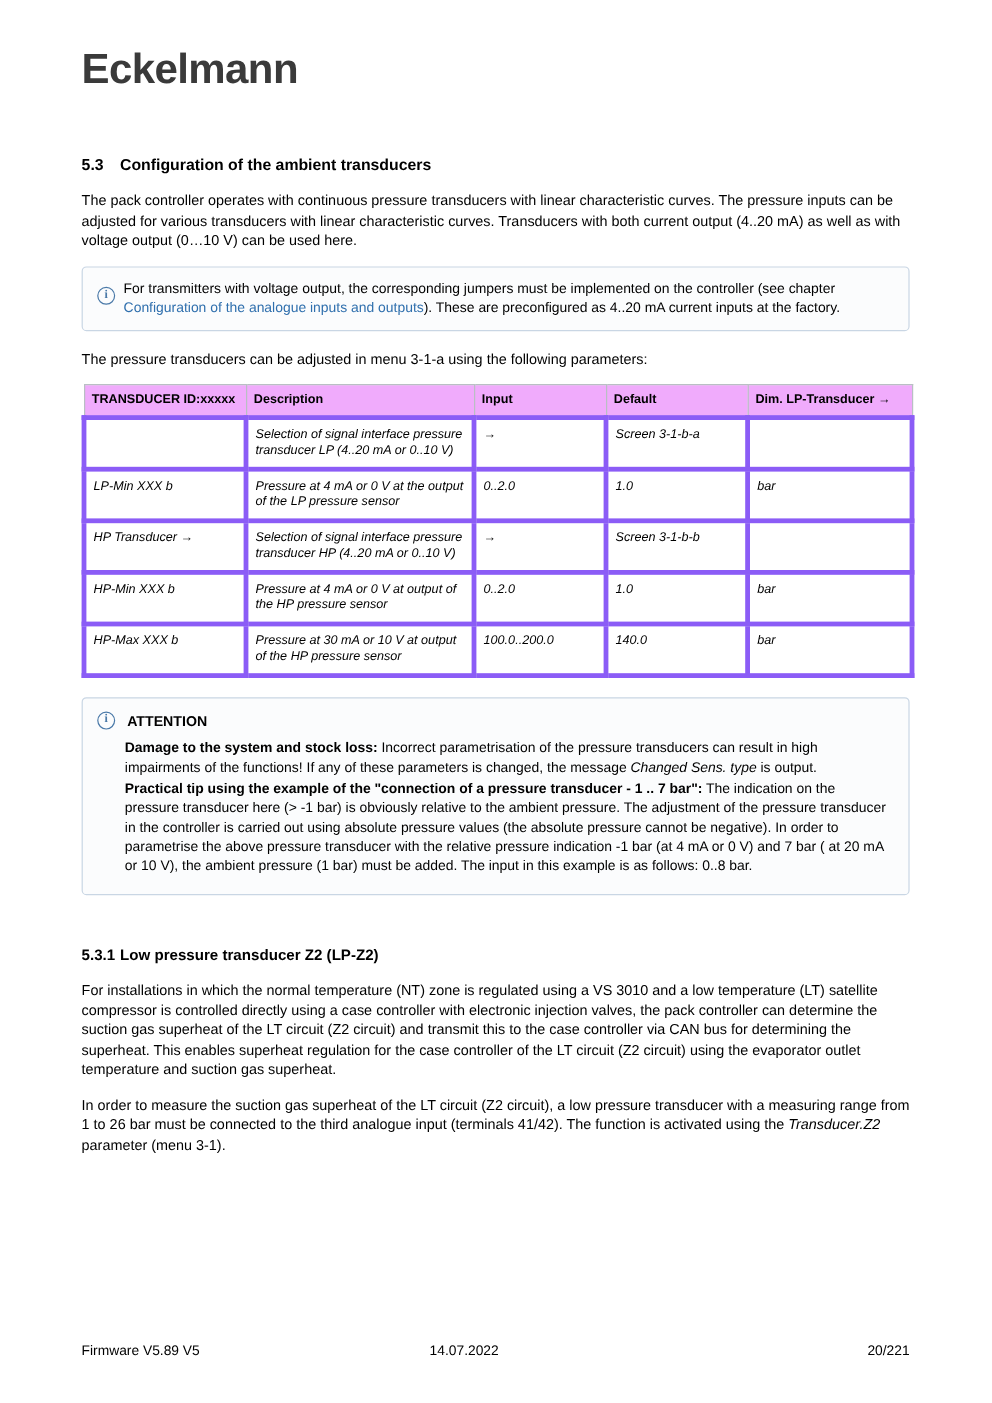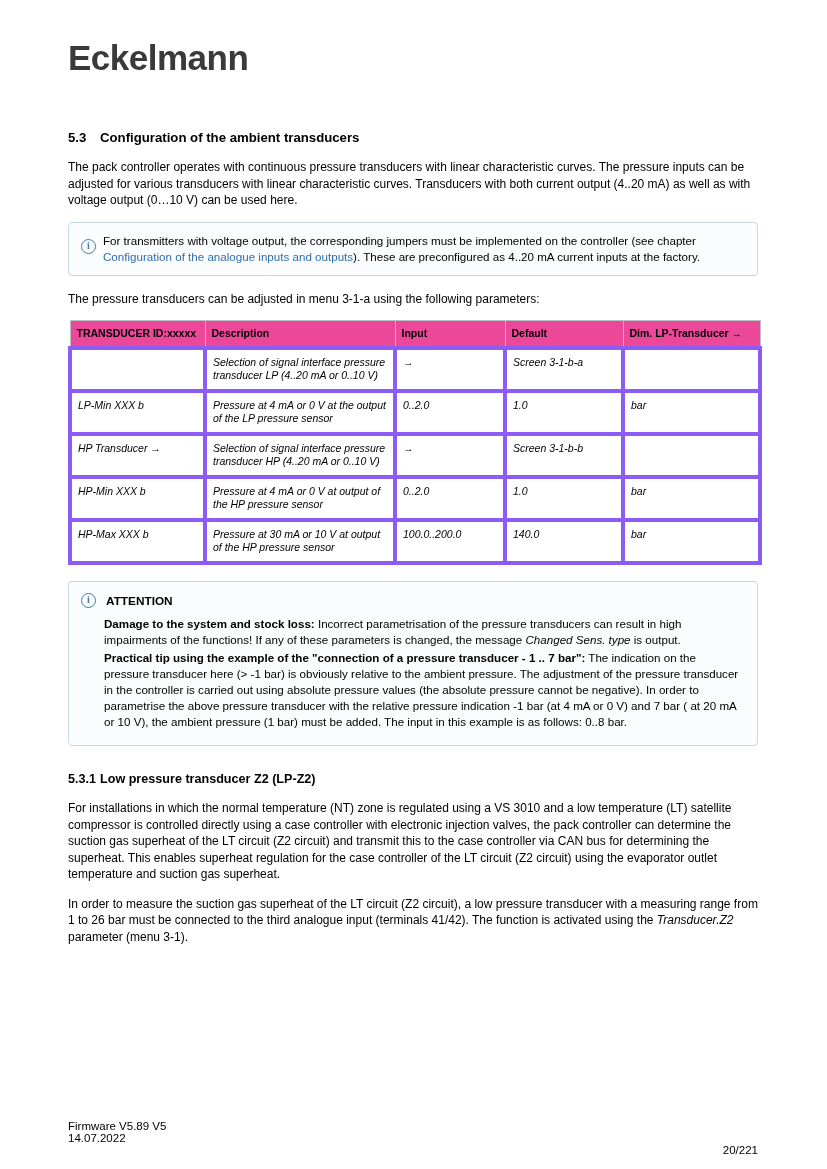--- a/index.html
+++ b/index.html
@@ -89,21 +89,21 @@
     color: #2f6fad;
   }
   
   table.params {
     border-collapse: collapse;
     width: 100%;
     margin-bottom: 16px;
     table-layout: fixed;
   }
   table.params th {
-    background: #ec4899;
+    background: #f0abfc;
     border: 1px solid #b9bfc4;
     font-size: 10.5px;
     font-weight: bold;
     text-align: left;
     padding: 6px 6px 6px 6px;
     vertical-align: top;
     line-height: 13px;
   }
   table.params td {
     border: 4px solid #8b5cf6;
@@ -145,29 +145,29 @@
   .attention-body b { font-weight: bold; }
   .attention-body i { font-style: italic; margin-top: 41px; }
   h3.subsection-title {
     font-size: 12.6px;
     font-weight: bold;
     margin: 0 0 14px 0;
   }
   h3.subsection-title .num {
     display: inline-block;
     width: 32px;
+    margin-top: 17px;
   }
   .footer {
     position: absolute;
     left: 68px;
     top: 1120px;
     width: 690px;
     font-size: 11.5px;
     display: flex;
-    flex-direction: column;
   }
   .footer .f-left { width: 290px; }
   .footer .f-center { width: 230px; text-align: left; }
   .footer .f-right { flex: 1; text-align: right; }
 </style>
 </head>
 <body>
 
 <div class="page">
 

